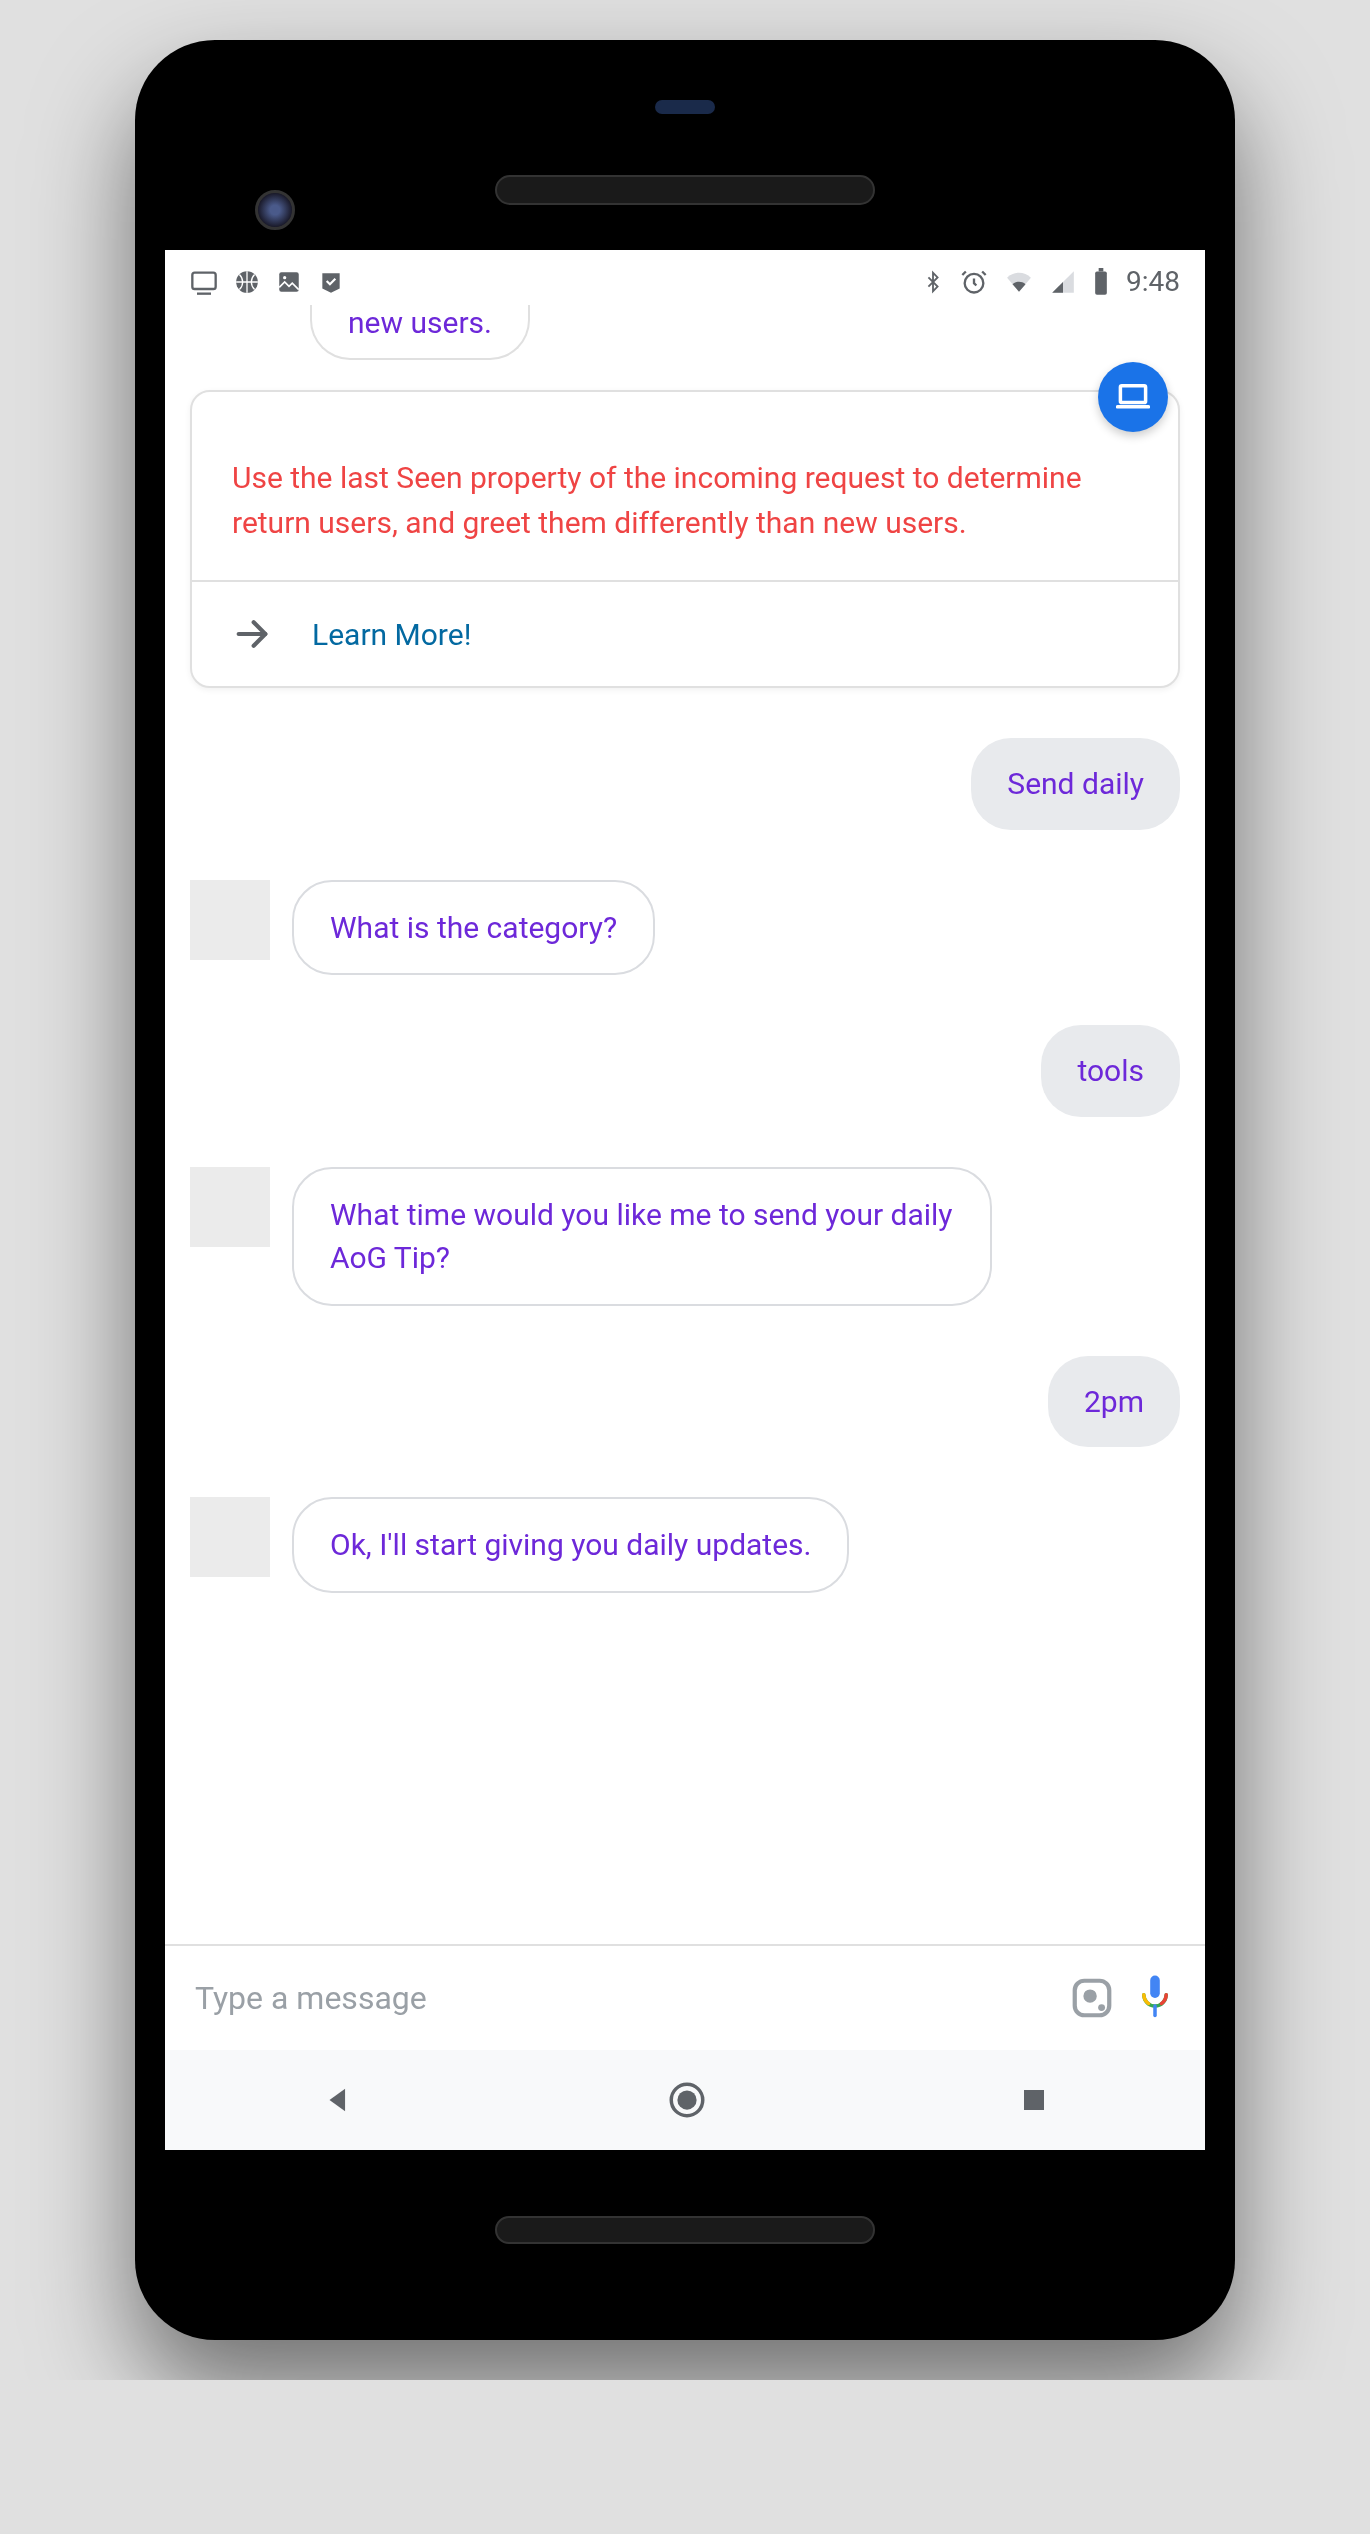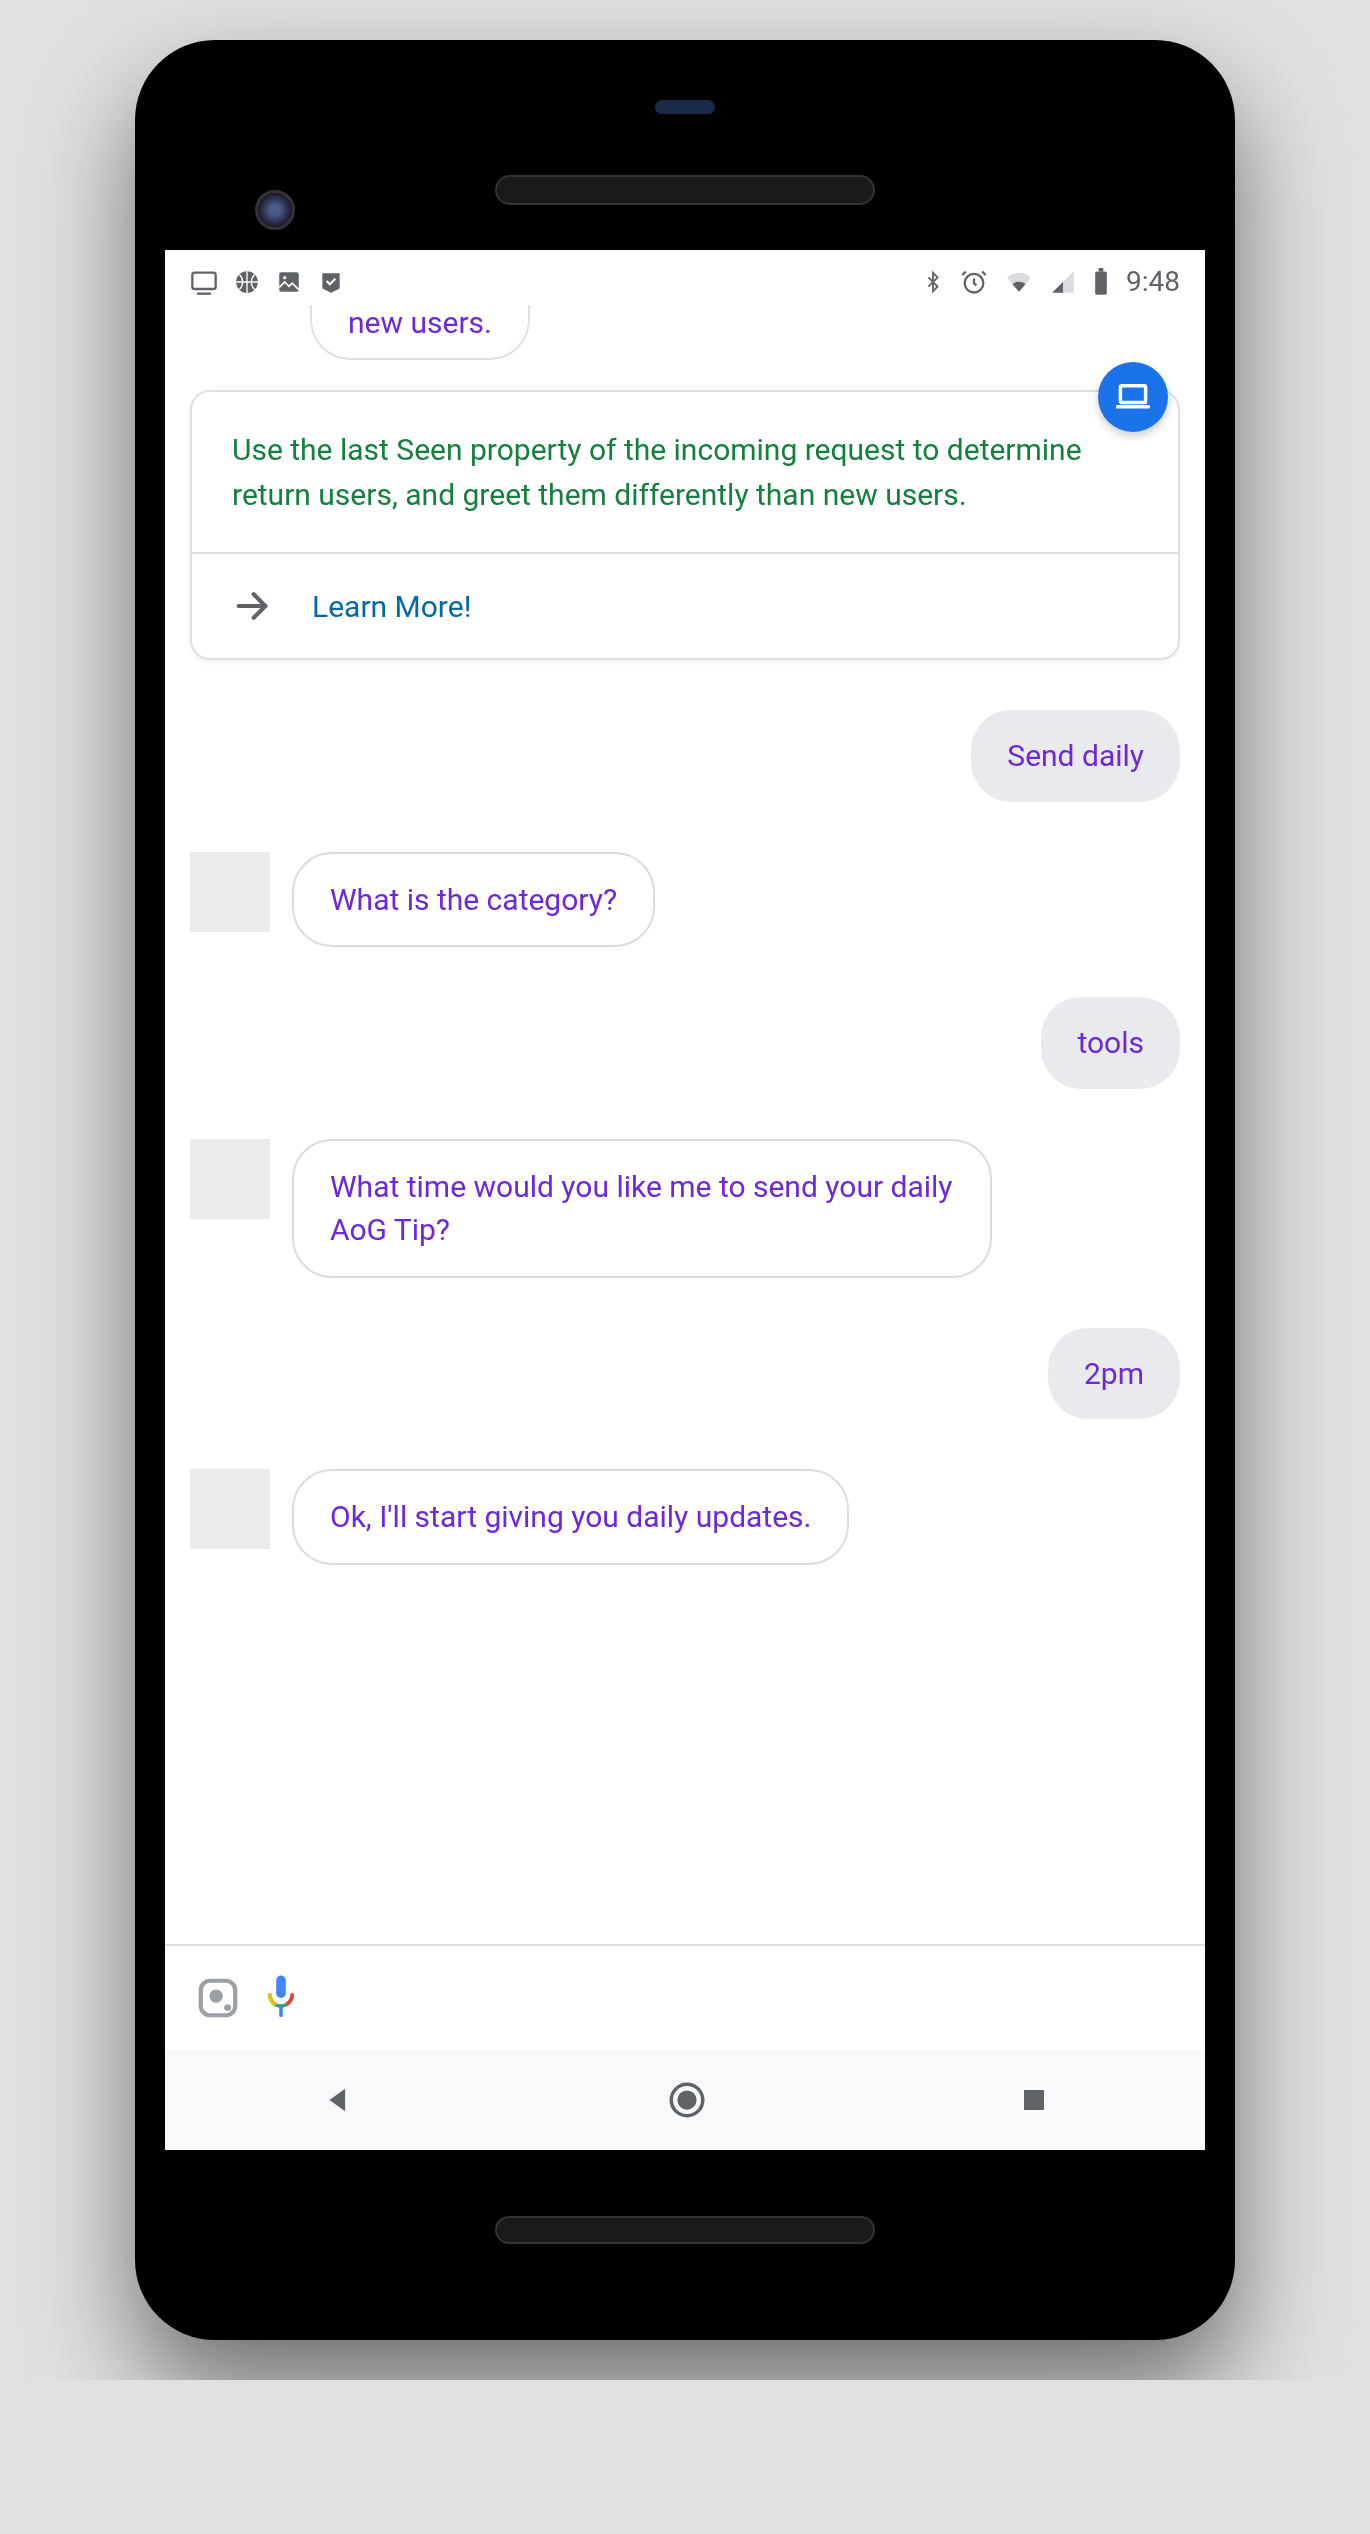--- a/index.html
+++ b/index.html
@@ -112,21 +112,22 @@
       display: flex;
       align-items: center;
       justify-content: center;
       box-shadow: 0 4px 10px rgba(0,0,0,0.2);
       z-index: 10;
     }
     .card-body {
       padding: 35px 40px;
       font-size: 30px;
       line-height: 1.5;
-      color: #15803d;
+      color: #ef4444;
+      margin-top: 28px;
     }
     .card-action {
       display: flex;
       align-items: center;
       gap: 40px;
       padding: 32px 40px;
       border-top: 2px solid #e0e0e0;
       font-size: 30px;
       color: #0369a1;
     }
@@ -296,20 +297,21 @@
         <div class="bubble user">2pm</div>
       </div>
 
       <div class="msg-row">
         <div class="avatar"></div>
         <div class="bubble assistant">Ok, I'll start giving you daily updates.</div>
       </div>
     </div>
 
     <div class="input-bar">
+      <div class="input-placeholder">Type a message</div>
       <svg width="46" height="46" viewBox="0 0 24 24" fill="none" stroke="#9aa0a6" stroke-width="2.2">
           <rect x="3" y="3" width="18" height="18" rx="5"></rect>
           <circle cx="11" cy="11" r="3.5" fill="#9aa0a6" stroke="none"></circle>
           <circle cx="17" cy="17" r="1.8" fill="#9aa0a6" stroke="none"></circle>
         </svg>
       <svg width="40" height="48" viewBox="0 0 24 30">
         <rect x="9" y="1" width="6" height="14" rx="3" fill="#4285F4"></rect>
         <path d="M5 13a7 7 0 0 0 14 0" fill="none" stroke="#34A853" stroke-width="2.2" stroke-linecap="round" transform="translate(0 0)"></path>
         <path d="M5 13a7 7 0 0 0 3 5.5" fill="none" stroke="#FBBC05" stroke-width="2.2" stroke-linecap="round"></path>
         <path d="M19 13a7 7 0 0 1-3 5.5" fill="none" stroke="#EA4335" stroke-width="2.2" stroke-linecap="round"></path>

